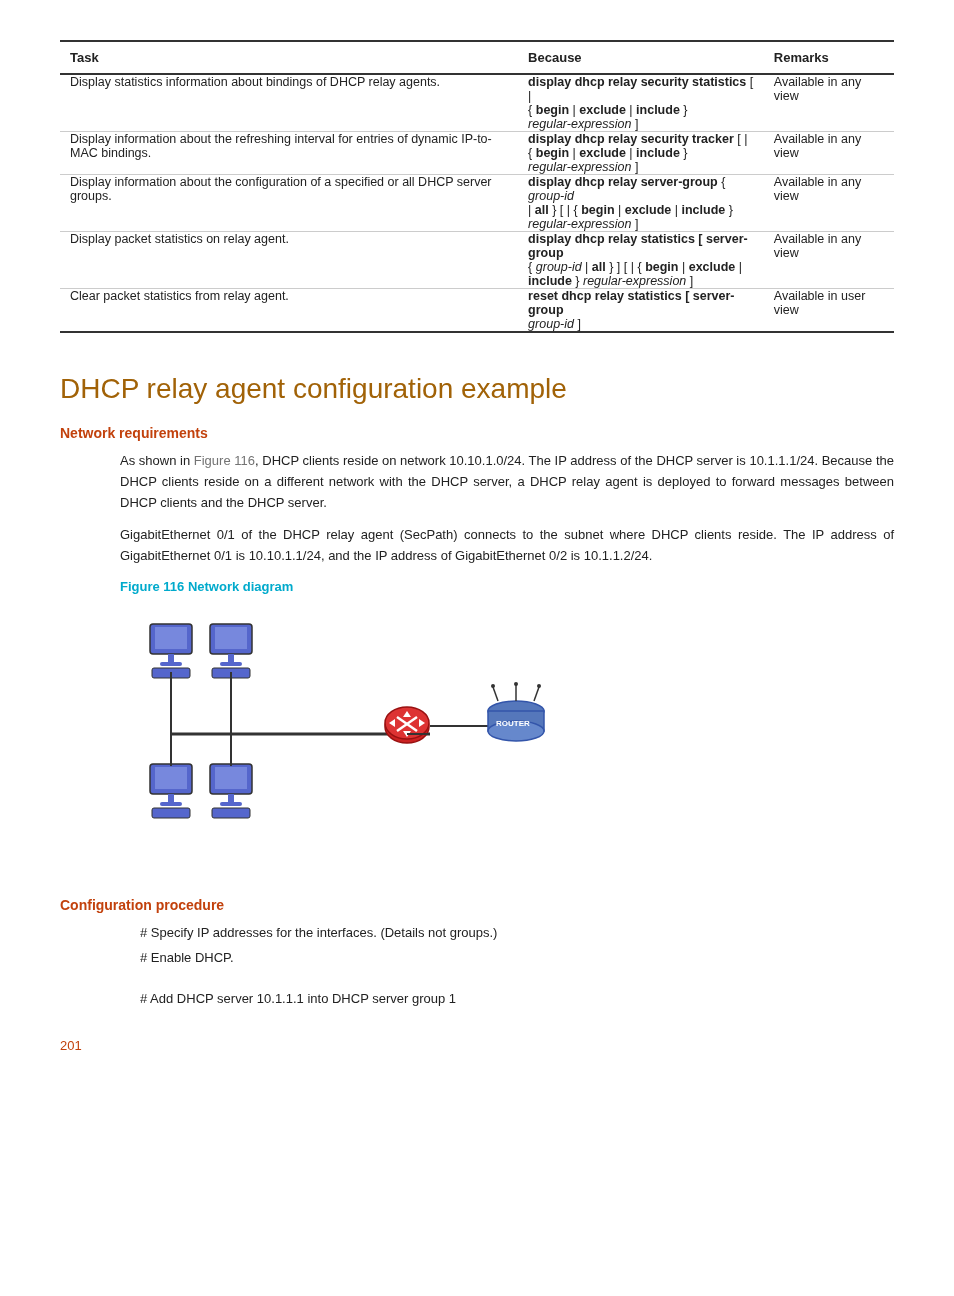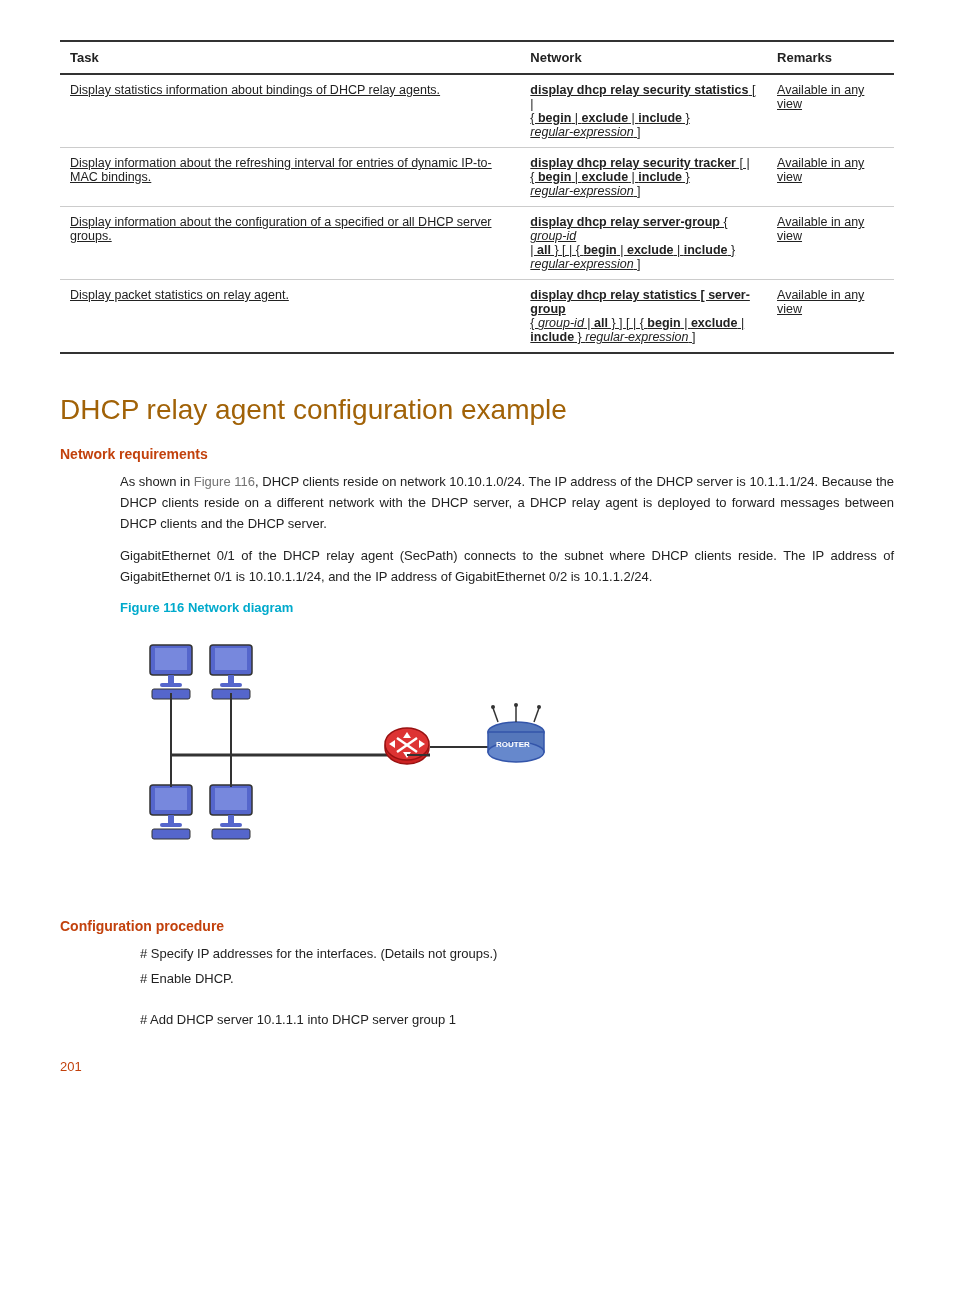--- a/index.html
+++ b/index.html
@@ -24,25 +24,24 @@
       border-bottom: 2px solid #333;
     }
     th {
       text-align: left;
       font-weight: bold;
       font-size: 13px;
       padding: 8px 10px;
       background: #fff;
     }
     td {
-      padding: 8px 10px;
+      padding: 0 10px;
       vertical-align: top;
       font-size: 12.5px;
       border-top: 1px solid #ccc;
-      text-decoration: underline;
     }
     tr:first-child td { border-top: none; }
     .cmd { font-weight: bold; }
     .cmd-italic { font-style: italic; }
 
     
     .section-title {
       font-size: 28px;
       color: #a16207;
       font-weight: normal;
@@ -100,21 +99,21 @@
 </head>
 <body>
 
 
 
 
 <table>
   <thead>
     <tr>
       <th>Task</th>
-      <th>Network</th>
+      <th>Because</th>
       <th>Remarks</th>
     </tr>
   </thead>
   <tbody>
     <tr>
       <td>Display statistics information about bindings of DHCP relay agents.</td>
       <td>
         <span class="cmd">display dhcp relay security statistics</span> [ |<br>
         { <span class="cmd">begin</span> | <span class="cmd">exclude</span> | <span class="cmd">include</span> }<br>
         <span class="cmd-italic">regular-expression</span> ]
@@ -140,20 +139,28 @@
       <td>Available in any view</td>
     </tr>
     <tr>
       <td>Display packet statistics on relay agent.</td>
       <td>
         <span class="cmd">display dhcp relay statistics [ server-group</span><br>
         { <span class="cmd-italic">group-id</span> | <span class="cmd">all</span> } ] [ | { <span class="cmd">begin</span> | <span class="cmd">exclude</span> |<br>
         <span class="cmd">include</span> } <span class="cmd-italic">regular-expression</span> ]
       </td>
       <td>Available in any view</td>
+    </tr>
+    <tr>
+      <td>Clear packet statistics from relay agent.</td>
+      <td>
+        <span class="cmd">reset dhcp relay statistics [ server-group</span><br>
+        <span class="cmd-italic">group-id</span> ]
+      </td>
+      <td>Available in user view</td>
     </tr>
   </tbody>
 </table>
 
 
 <h1 class="section-title">DHCP relay agent configuration example</h1>
 
 
 <h2 class="subsection-title">Network requirements</h2>
 

